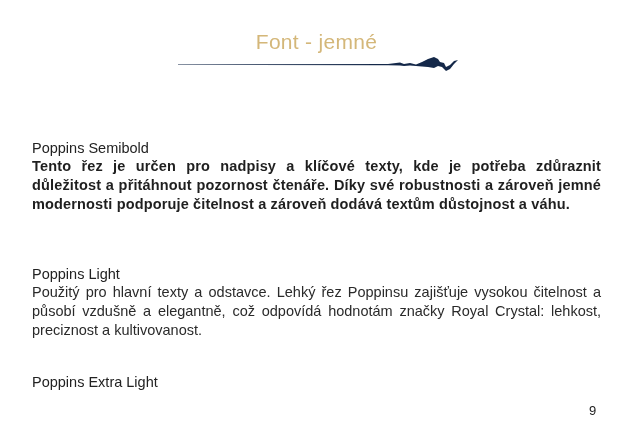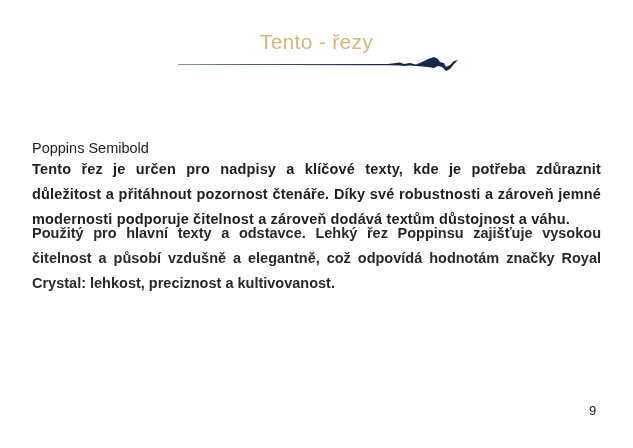--- a/index.html
+++ b/index.html
@@ -3,43 +3,45 @@
 <meta charset="utf-8">
 <style>
   html, body { margin:0; padding:0; background:#ffffff; }
   body { width:633px; height:448px; position:relative; overflow:hidden;
          font-family:"Liberation Sans", sans-serif; color:#1b1b1b; }
   .title { position:absolute; left:0; width:633px; top:30px; text-align:center;
            font-size:21px; color:#d4b779; letter-spacing:0.3px; }
   .divider { position:absolute; left:178px; top:53px; width:280px; height:22px; }
   .section { position:absolute; left:32px; width:569px; }
   .sec-label { font-size:14.5px; line-height:18px; color:#222;margin-top:44px; }
-  .sec-body { font-size:14.5px; line-height:25px; text-align:justify; }
+  .sec-body { font-size:14.5px; line-height:19px; text-align:justify; }
   .s1 { top:95px; }
   .s1 .sec-body { font-weight:bold; color:#1f1f1f; letter-spacing:0.15px; }
   .s2 { top:221px; }
-  .s2 .sec-body { color:#2a2a2a;font-weight:bold; }
+  .s2 .sec-body { color:#2a2a2a; }
   .s3 { top:329px; }
   .s3 .sec-body { color:#6a6a6a; }
   .page-num { position:absolute; left:589px; top:403px; font-size:13px; color:#222; }
 </style>
 </head>
 <body>
 
-<div class="title">Tento - řezy</div>
+<div class="title">Font - jemné</div>
 
 <svg class="divider" viewBox="0 0 280 22">
   <path d="M0 11.5 L210 11 L222 9.5 L226 11 L232 10 L238 11.5 L244 9 L250 6 L256 4 L260 6 L262 9 L266 10 L268 14 L272 12 L276 8 L280 7 L276 11 L272 16 L268 18 L264 14 L260 13 L256 15 L250 14 L244 13.5 L238 13 L232 12.5 L226 13 L222 12.5 L210 12.3 L0 12 Z" fill="#142849"></path>
 </svg>
 
 <div class="section s1">
   <div class="sec-label">Poppins Semibold</div>
   <div class="sec-body">Tento řez je určen pro nadpisy a klíčové texty, kde je potřeba zdůraznit důležitost a přitáhnout pozornost čtenáře. Díky své robustnosti a zároveň jemné modernosti podporuje čitelnost a zároveň dodává textům důstojnost a váhu.</div>
 </div>
 
 <div class="section s2">
+  <div class="sec-label">Poppins Light</div>
   <div class="sec-body">Použitý pro hlavní texty a odstavce. Lehký řez Poppinsu zajišťuje vysokou čitelnost a působí vzdušně a elegantně, což odpovídá hodnotám značky Royal Crystal: lehkost, preciznost a kultivovanost.</div>
 </div>
 
 <div class="section s3">
+  <div class="sec-label">Poppins Extra Light</div>
 </div>
 
 <div class="page-num">9</div>
 
 </body></html>

